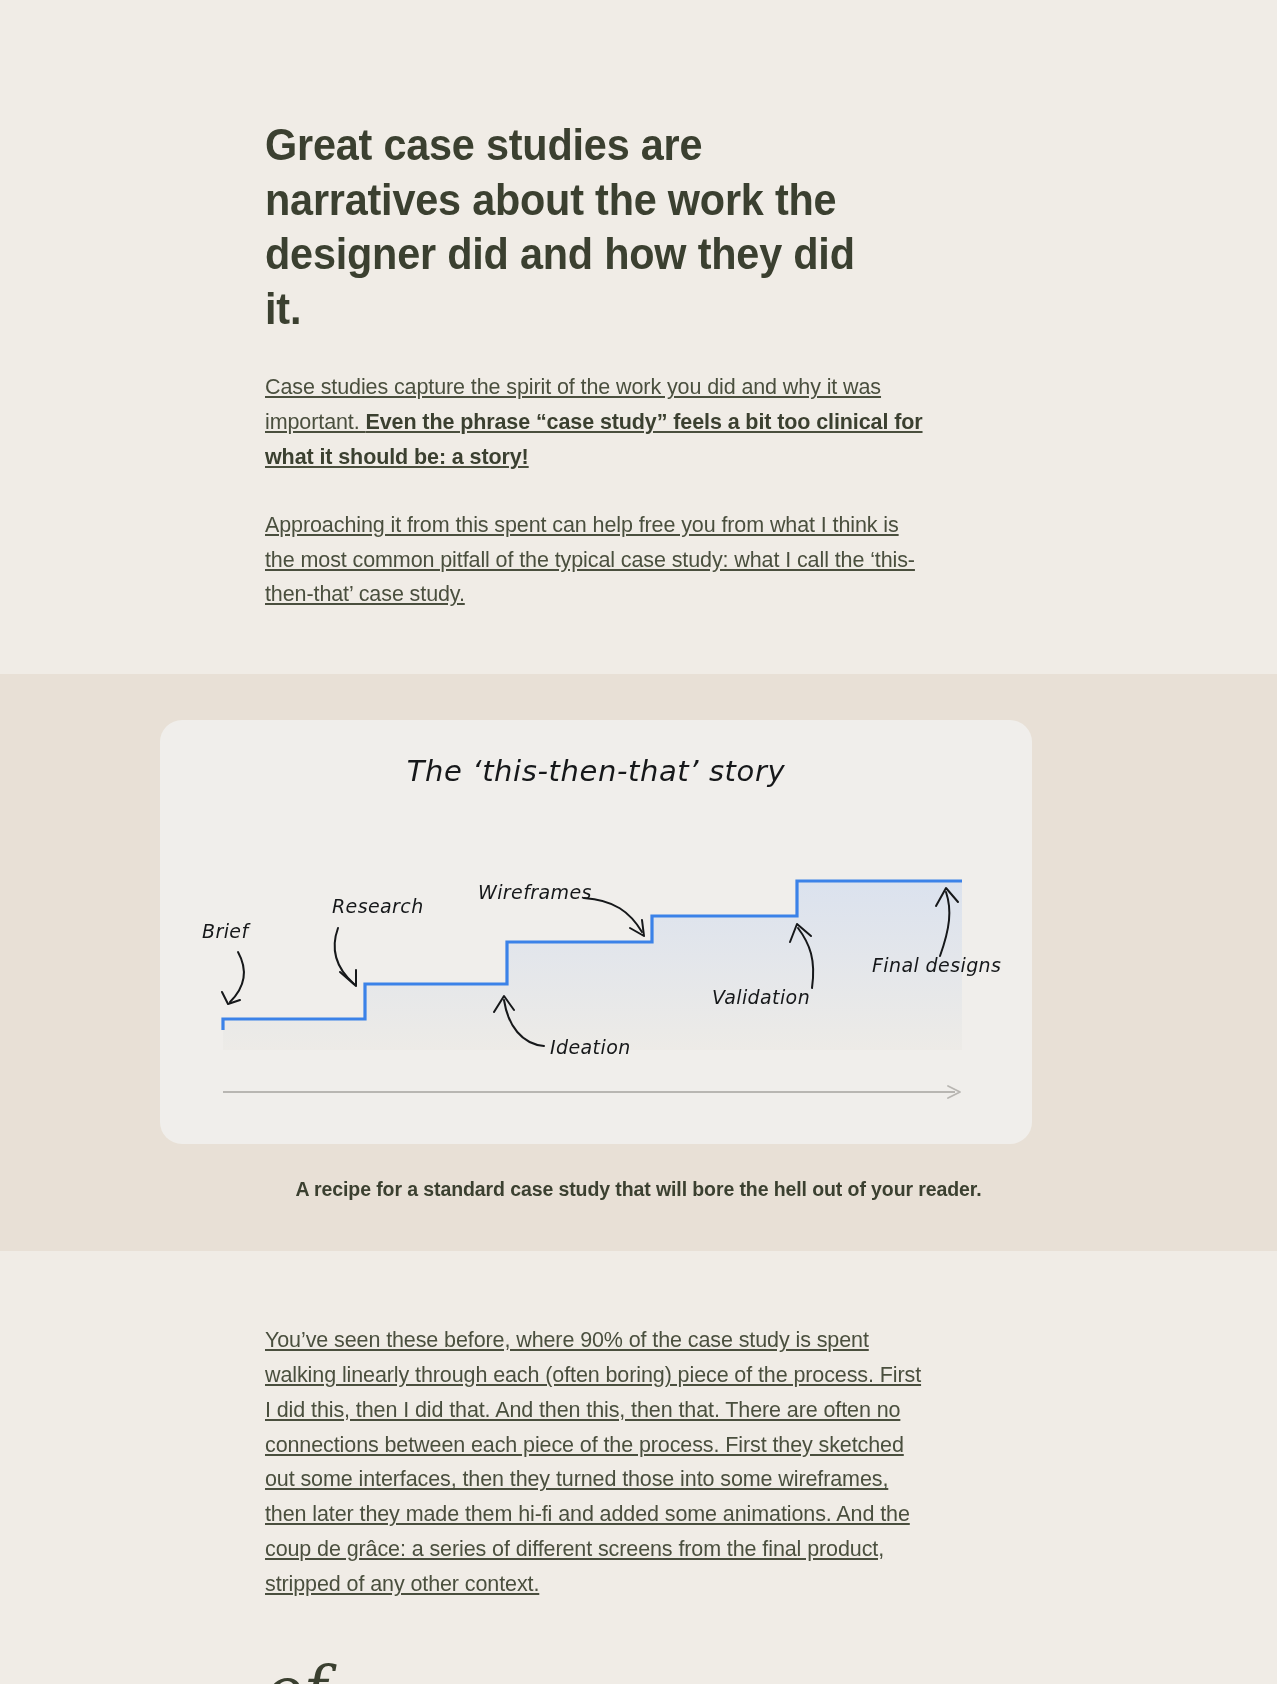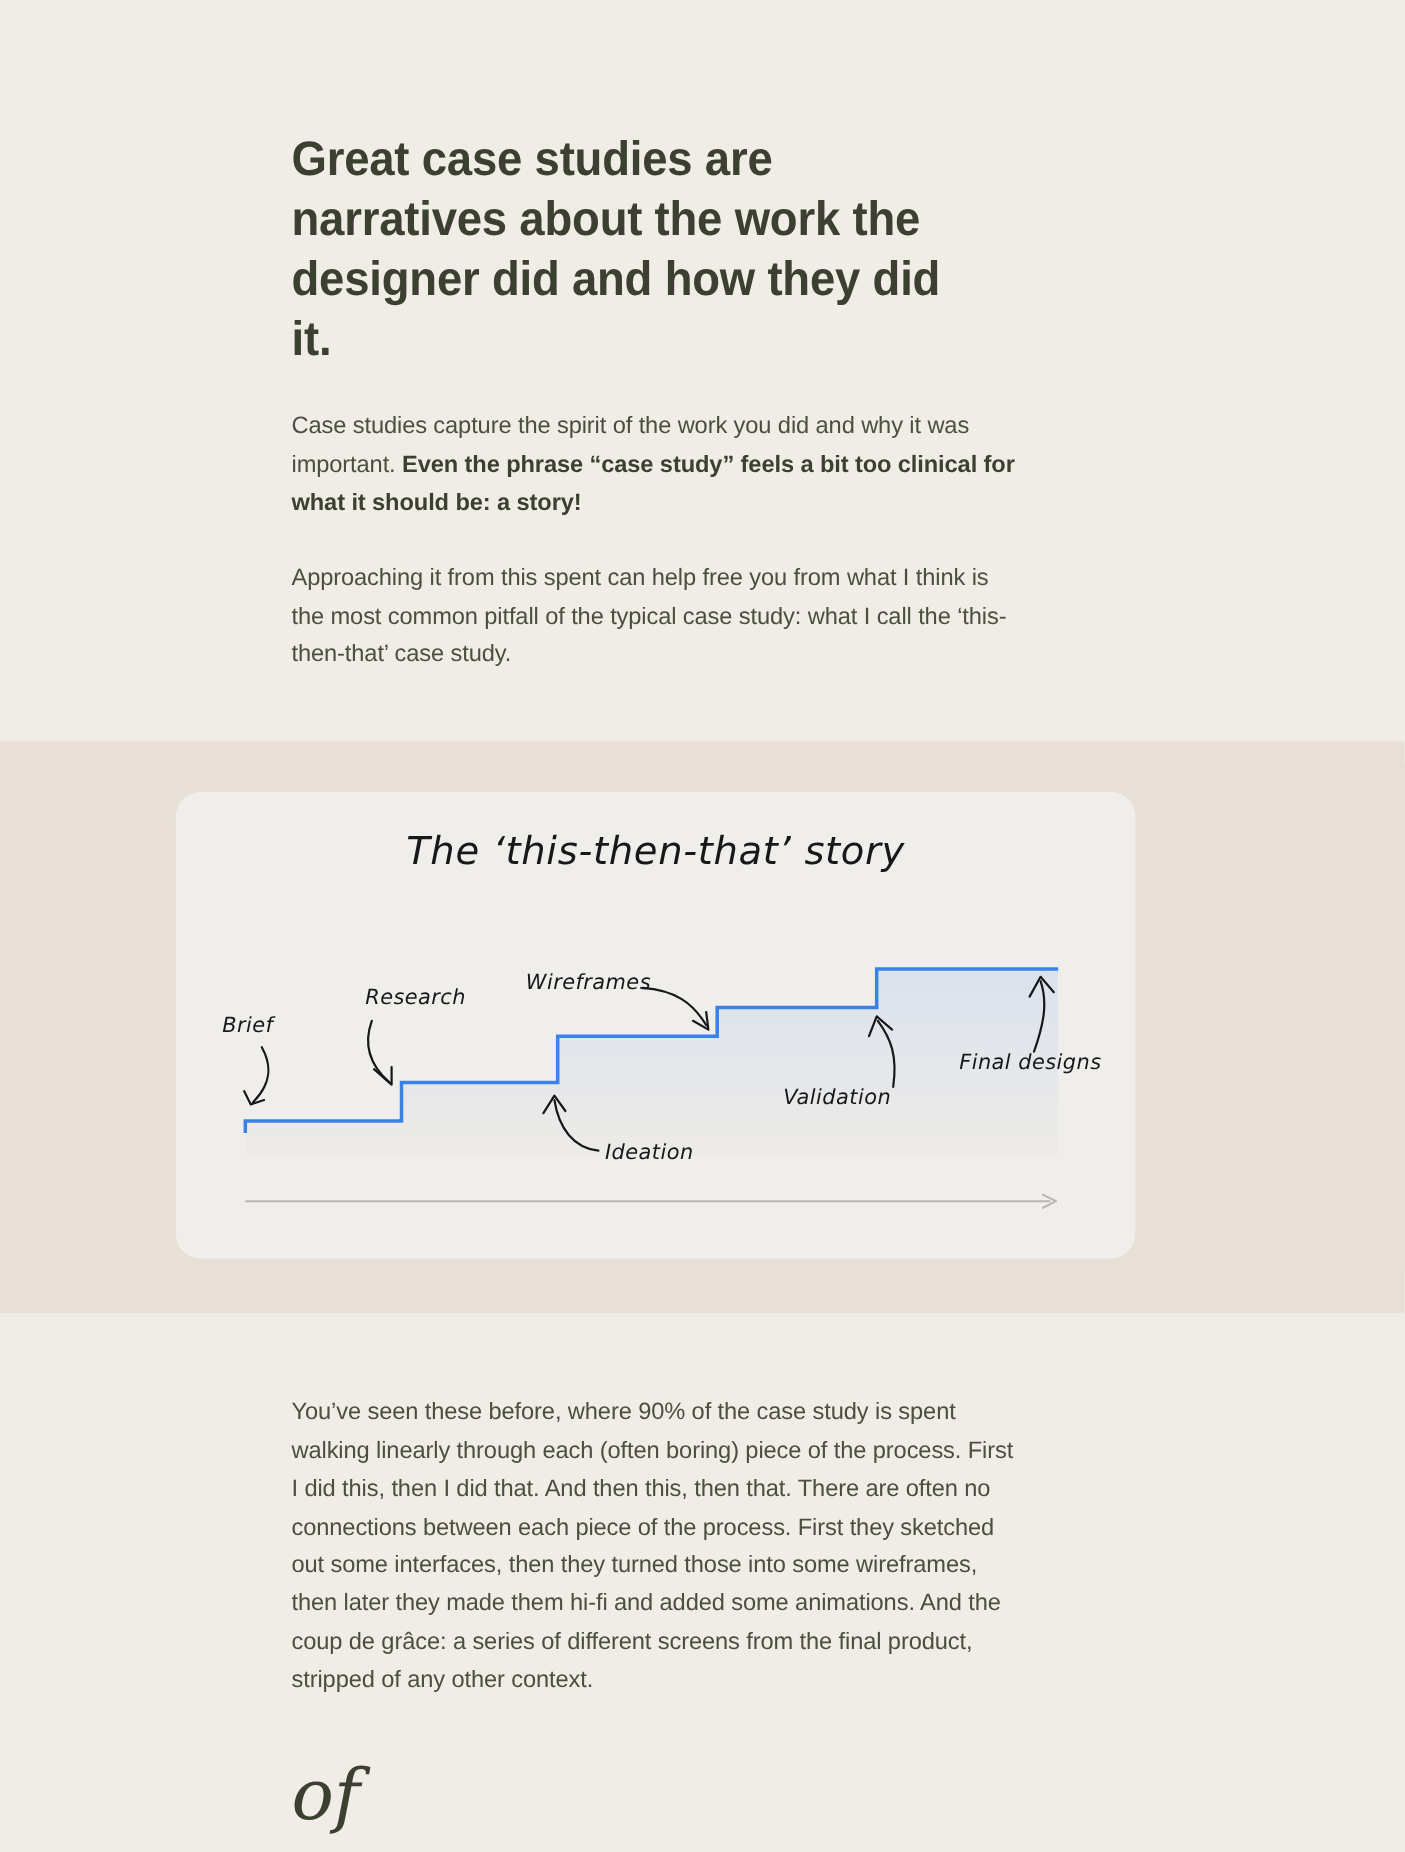--- a/index.html
+++ b/index.html
@@ -31,20 +31,21 @@
     color:#3b4030;
     transform:scaleX(0.94);
     transform-origin:left center;
   }
   p.body{
     font-size:21.5px;
     line-height:1.62;
     margin:0 0 33px 0;
     color:#4a4f3e;
     letter-spacing:-0.1px;
+    text-decoration:underline;
   }
   p.body:last-child{margin-bottom:0;}
   p.body b{font-weight:700;color:#3b4030;}
 
   .intro-bottom-space{height:62px;}
 
   
   .figure-wrap{padding:46px 0 0 0;}
   .card{
     position:relative;
@@ -53,21 +54,21 @@
     height:424px;
     background:#f0eeeb;
     border-radius:22px;
   }
   .card-title{
     position:absolute;
     top:34px;left:0;right:0;
     text-align:center;
     font-family:"DejaVu Sans",sans-serif;
     font-style:italic;
-    font-size:35px;
+    font-size:29px;
     letter-spacing:0.6px;
     color:#16181a;
   }
   .chart-svg{position:absolute;top:0;left:0;}
 
   .caption{
     margin:34px 0 0 0;
     text-align:center;
     font-size:19.5px;
     font-weight:700;
@@ -153,20 +154,21 @@
           <text class="hand" x="552" y="284">Validation</text>
           <path d="M 652 268 C 656 240, 650 224, 638 208" fill="none" stroke="#16181a" stroke-width="2" stroke-linecap="round"></path>
           <path d="M 630 222 L 637 204 L 651 216" fill="none" stroke="#16181a" stroke-width="2" stroke-linecap="round" stroke-linejoin="round"></path>
 
           <text class="hand" x="712" y="252">Final designs</text>
           <path d="M 780 236 C 790 208, 792 190, 786 172" fill="none" stroke="#16181a" stroke-width="2" stroke-linecap="round"></path>
           <path d="M 776 186 L 786 168 L 798 182" fill="none" stroke="#16181a" stroke-width="2" stroke-linecap="round" stroke-linejoin="round"></path>
         </svg>
       </figure>
 
+      <figcaption class="caption">A recipe for a standard case study that will bore the hell out of your reader.</figcaption>
       <div class="figure-bottom-space"></div>
     </div>
   </section>
 
   <section class="band-bot">
     <div class="outro">
       <div class="col">
         <p class="body">You’ve seen these before, where 90% of the case study is spent walking linearly through each (often boring) piece of the process. First I did this, then I did that. And then this, then that. There are often no connections between each piece of the process. First they sketched out some interfaces, then they turned those into some wireframes, then later they made them hi-fi and added some animations. And the coup de grâce: a series of different screens from the final product, stripped of any other context.</p>
       </div>
       <div class="signature">of</div>

